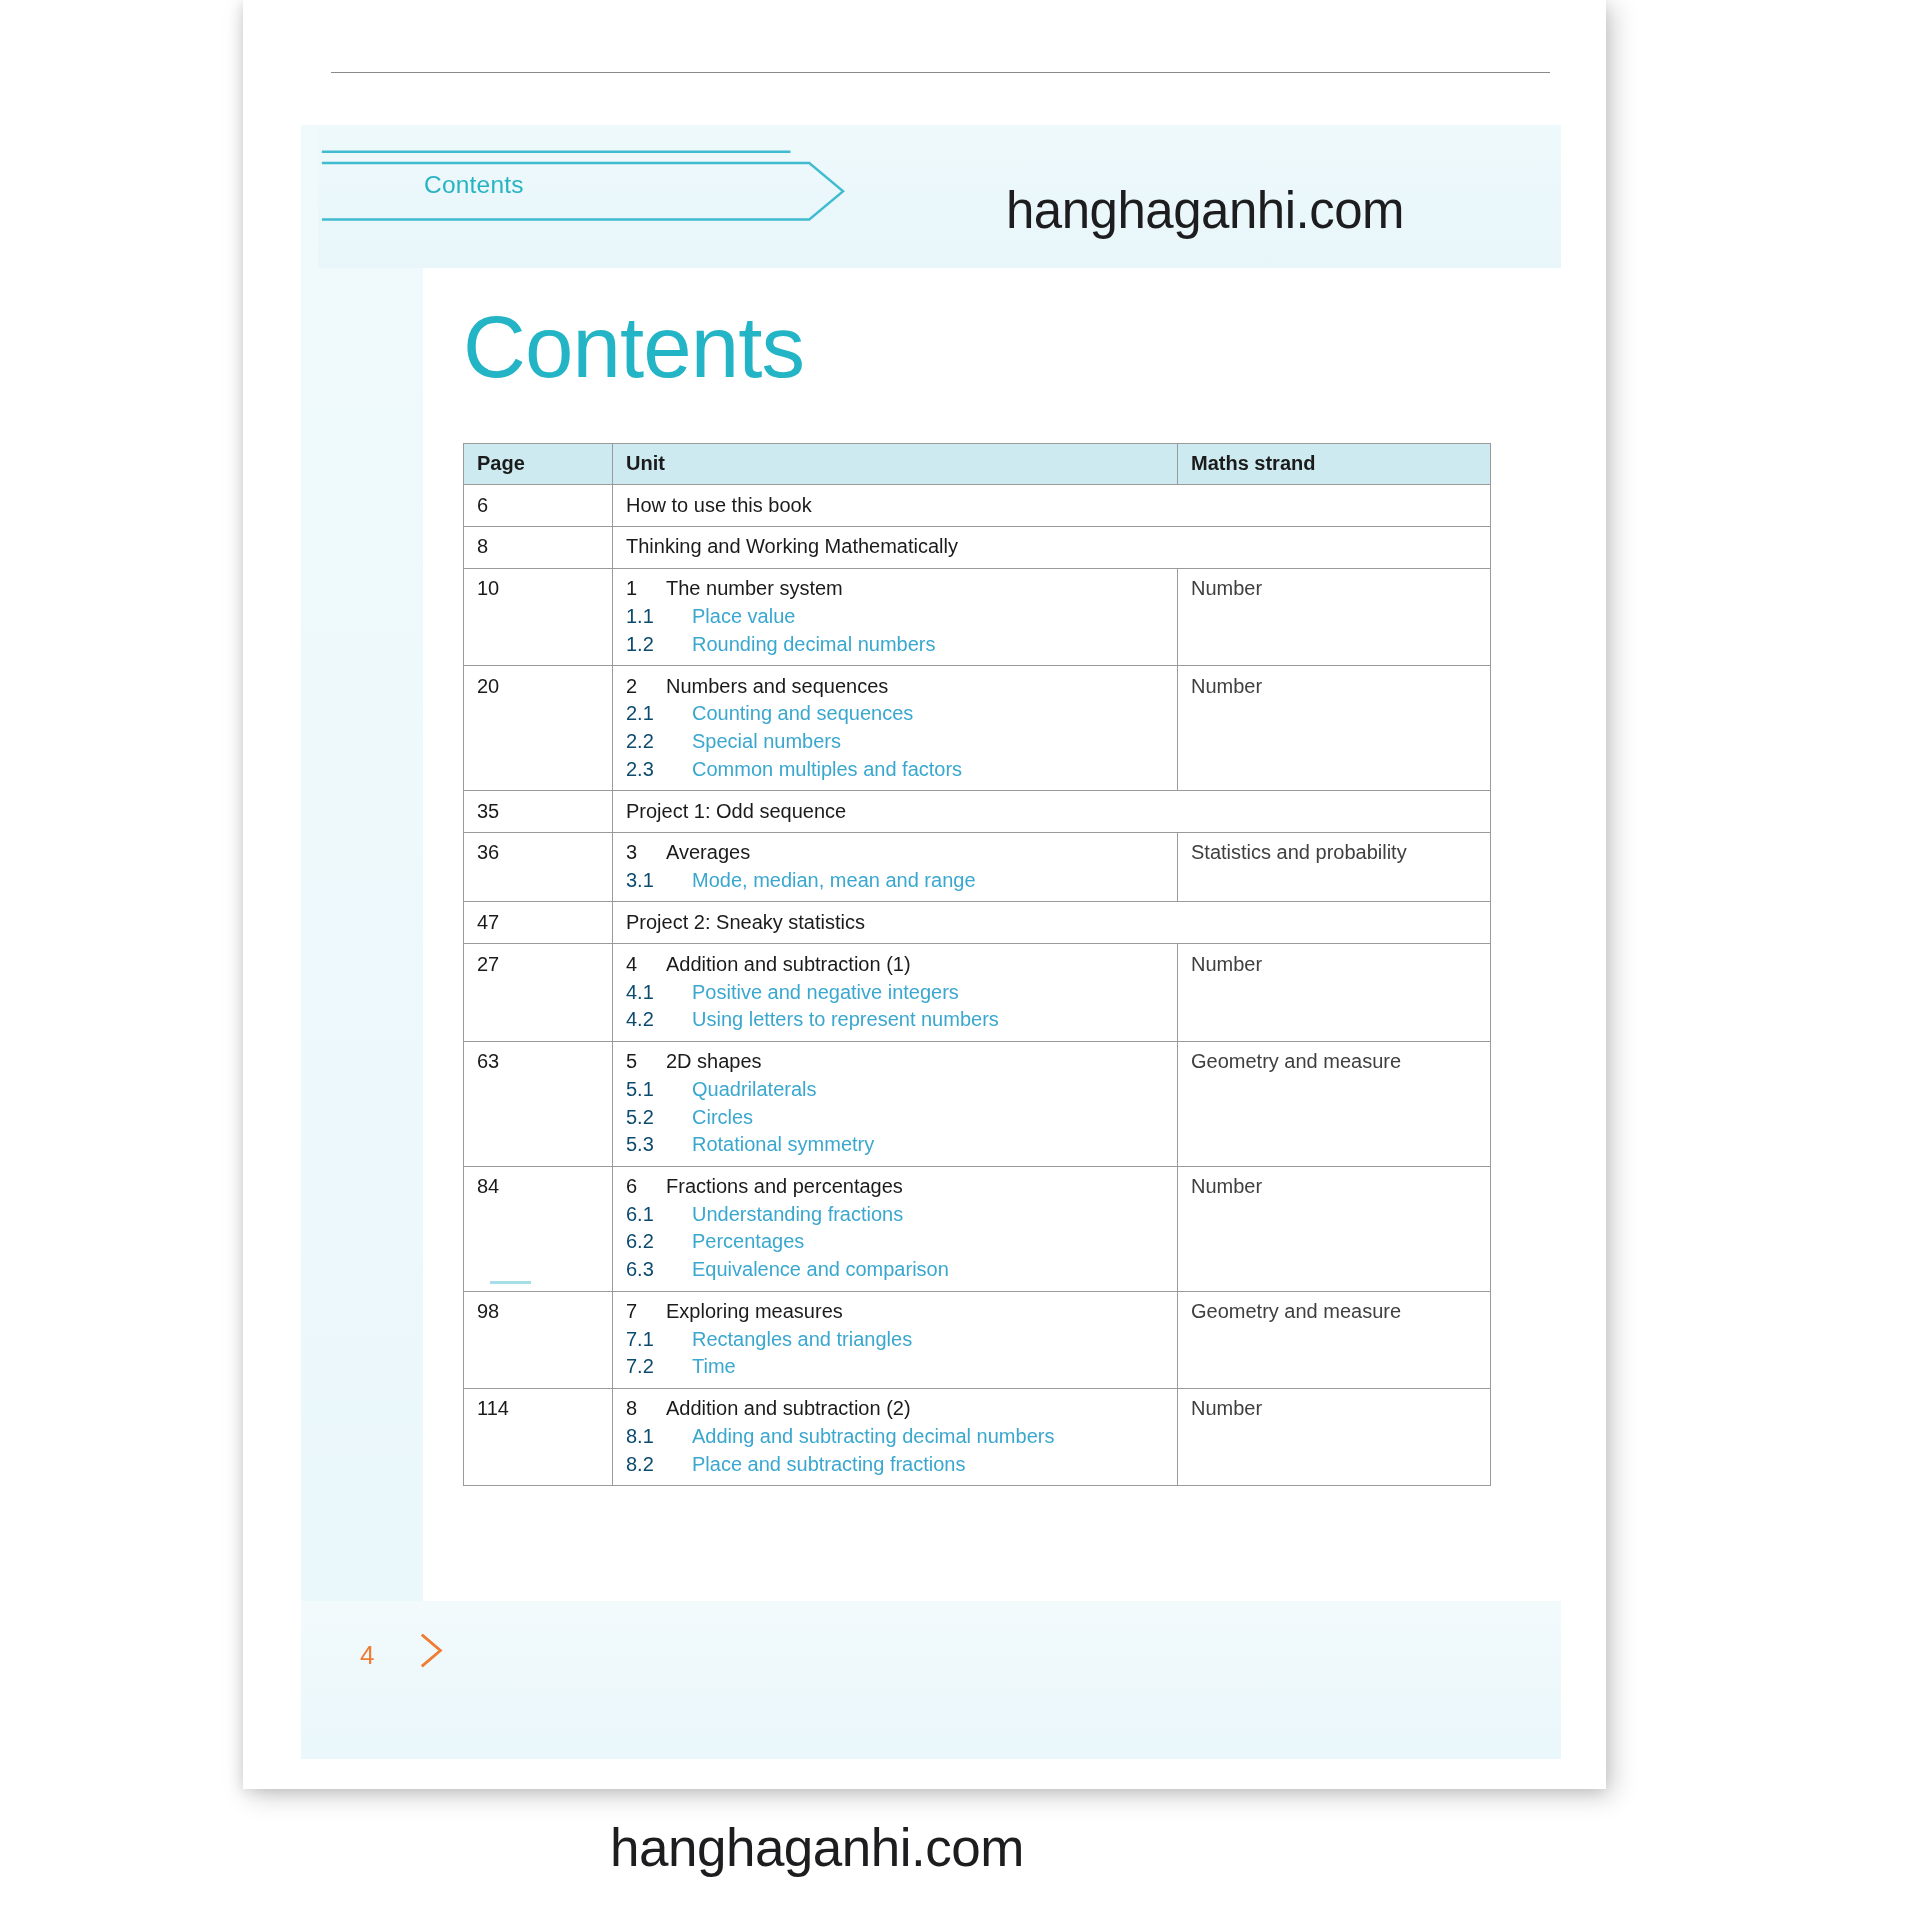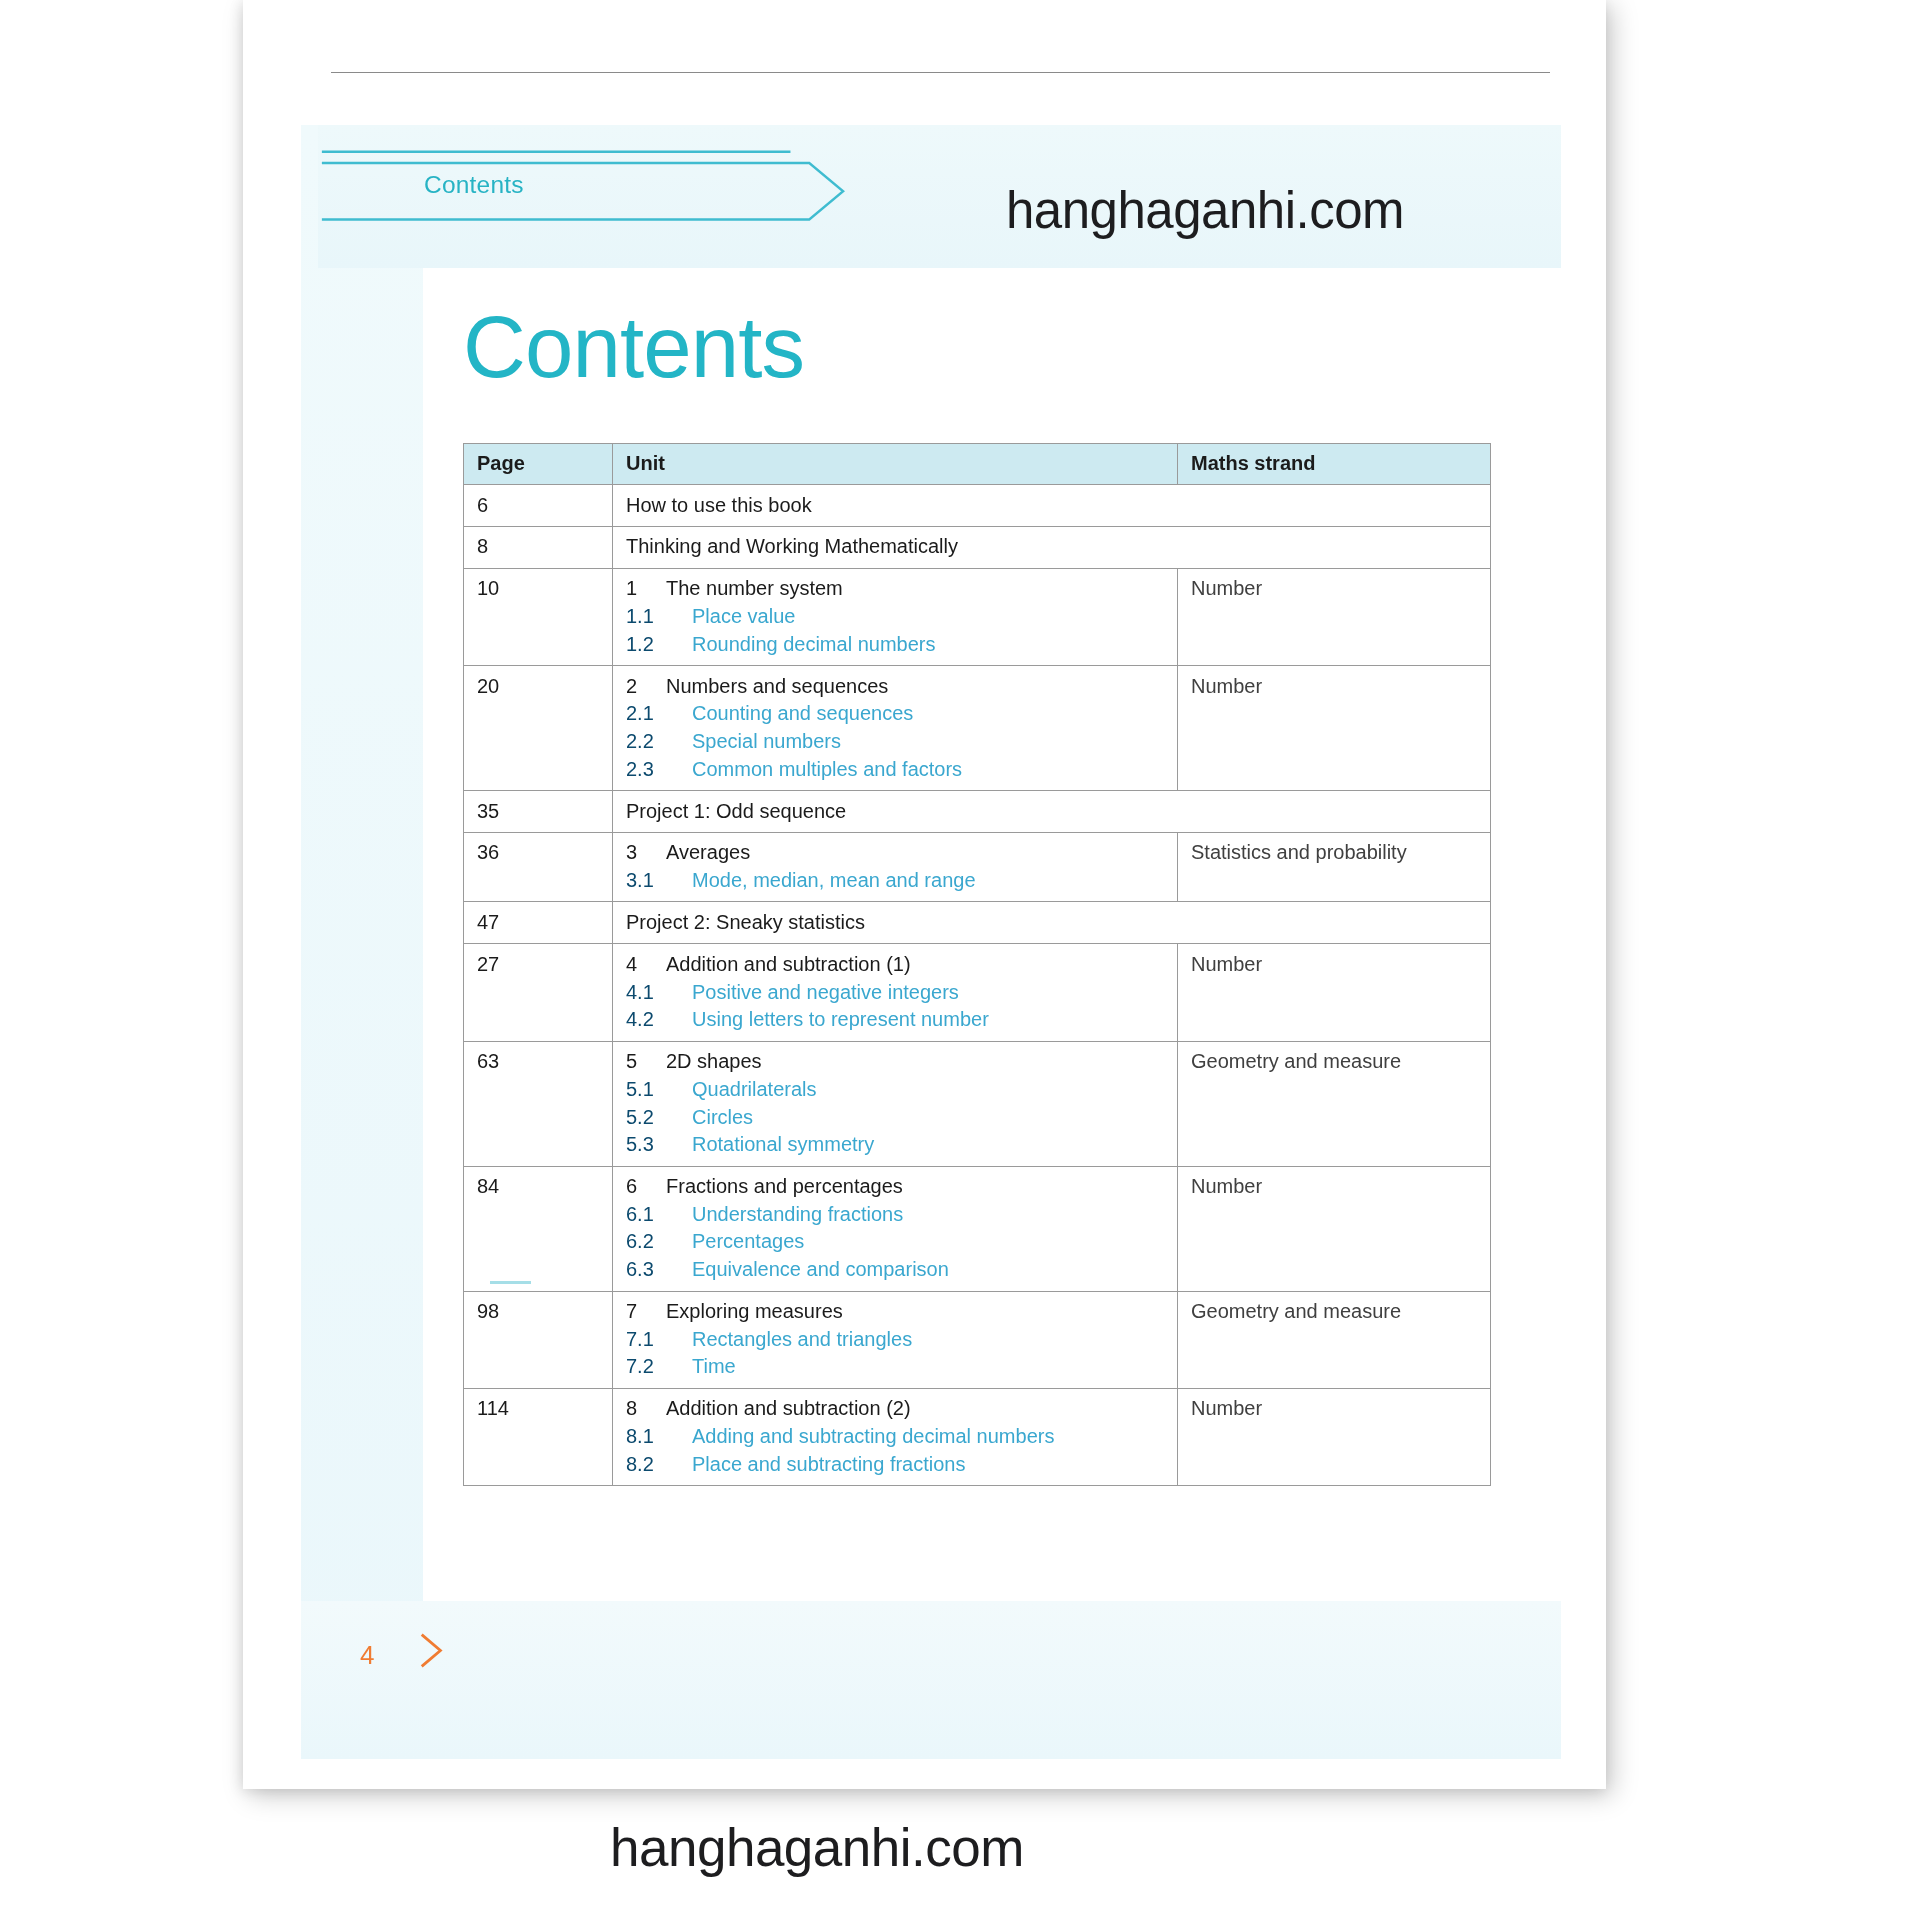--- a/index.html
+++ b/index.html
@@ -314,21 +314,21 @@
           </td>
         </tr>
         <tr>
           <td>
             <div class="pg cell-pad">27</div>
           </td>
           <td>
             <div class="cell-pad">
               <div class="unit-line"><span class="unit-num">4</span><span>Addition and subtraction (1)</span></div>
               <div class="sub-line"><span class="sub-num">4.1</span><span>Positive and negative integers</span></div>
-              <div class="sub-line"><span class="sub-num">4.2</span><span>Using letters to represent number</span></div>
+              <div class="sub-line"><span class="sub-num">4.2</span><span>Using letters to represent numbers</span></div>
             </div>
           </td>
           <td>
             <div class="strand cell-pad">Number</div>
           </td>
         </tr>
         <tr>
           <td>
             <div class="pg cell-pad">63</div>
           </td>

